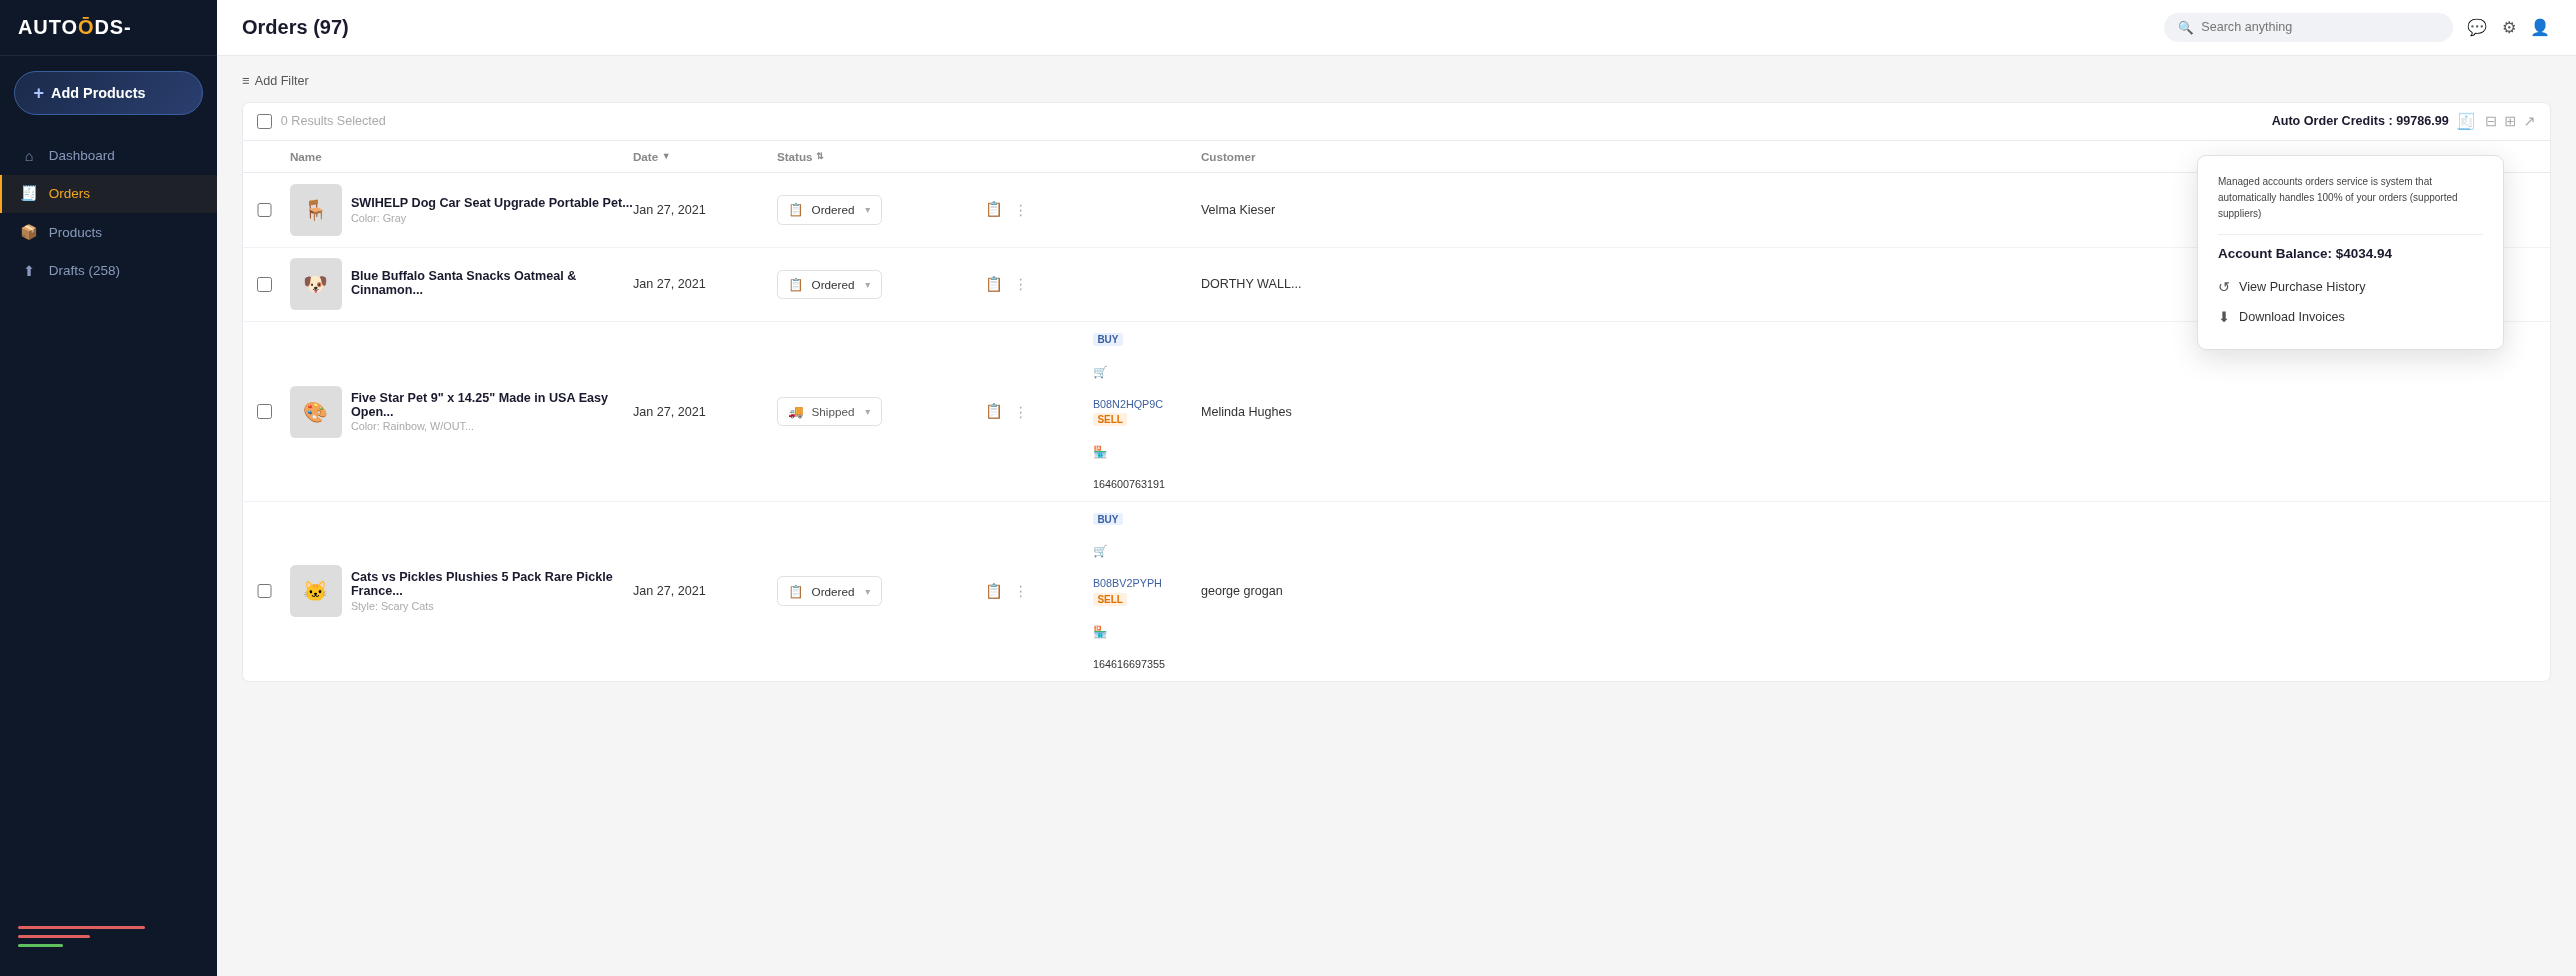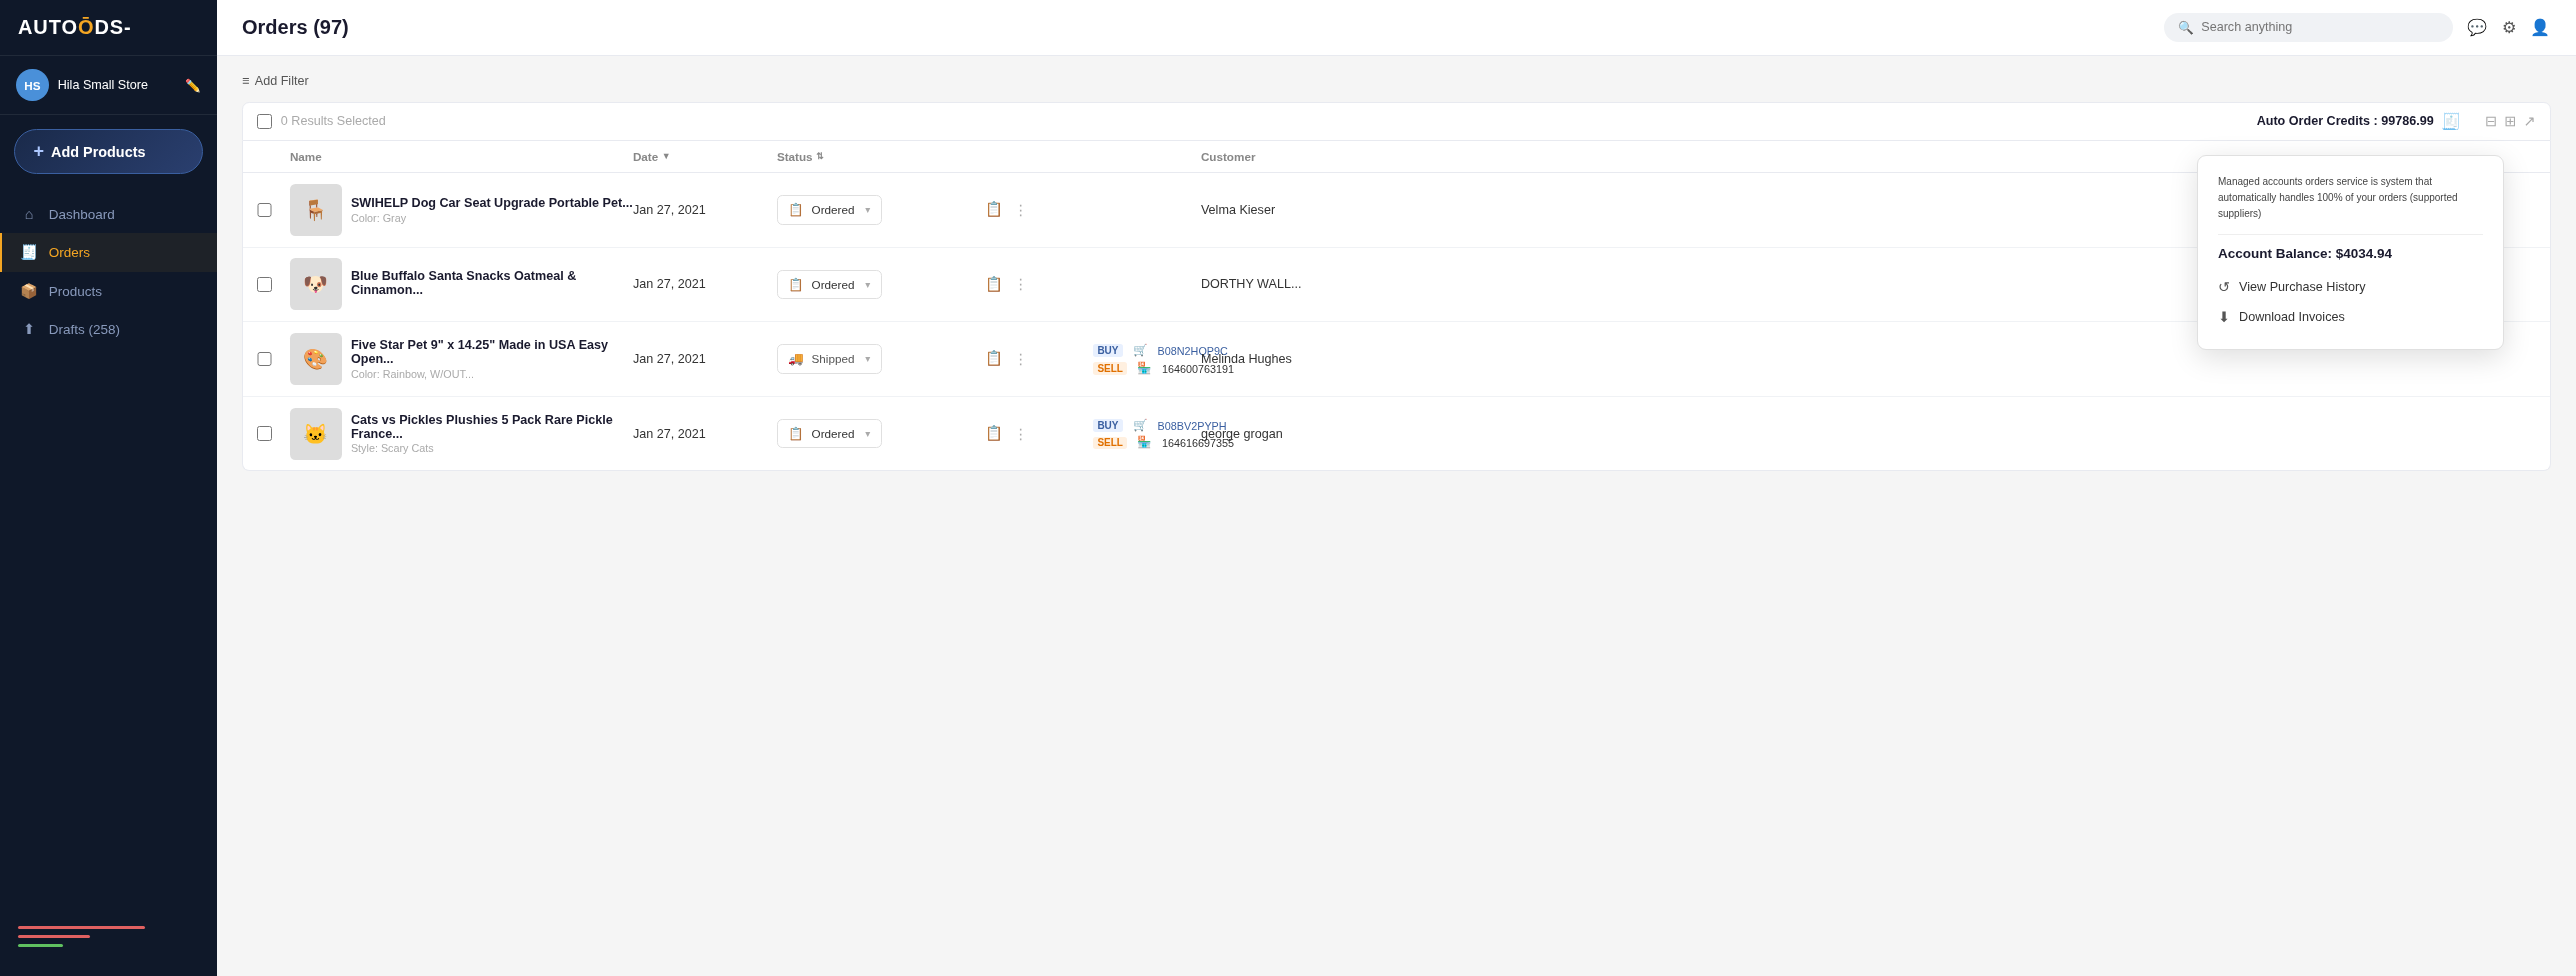--- a/index.html
+++ b/index.html
@@ -184,47 +184,40 @@
     .popup-action {
       display: flex; align-items: center; gap: 9px;
       font-size: 12.6px; color: #333;
       padding: 7.2px 0;
       cursor: pointer;
     }
     .popup-action .action-icon { color: #555; font-size: 14.4px; }
 
     
     .buy-sell-col { display: flex; flex-direction: column; gap: 3.6px; }
-    .buy-sell-row { display: flex; align-items: flex-end; gap: 10px; font-size: 10.8px; }
+    .buy-sell-row { display: flex; align-items: flex-start; gap: 19px; font-size: 10.8px; flex-direction: column; }
     .tag-buy { background: #e8f0fe; color: #3a5fa0; border-radius: 2.7px; padding: 0.9px 4.5px; font-size: 10px; font-weight: 700; }
     .tag-sell { background: #fff0e0; color: #e07000; border-radius: 2.7px; padding: 0.9px 4.5px; font-size: 10px; font-weight: 700; }
     .amazon-icon { font-size: 11.7px; }
     .ebay-icon { font-size: 11.7px; color: #e53238; }
     .asin-id { font-size: 10.8px; color: #3a5fa0; font-weight: 500; }
     .sell-id { font-size: 10.8px; color: #333; }
 
     .checkbox { width: 14.4px; height: 14.4px; border: 1.4px solid #ccc; border-radius: 2.7px; }
 
     
     .colored-bars { padding: 7.2px 18px 14.4px; }
     .bar { height: 3.6px; border-radius: 1.8px; margin-bottom: 5.4px; }
   </style>
 </head>
 <body>
 
 <div class="sidebar">
   <div class="sidebar-logo">
     AUTO<span>Ō</span>DS-
-  </div>
-  <div class="sidebar-user">
-    <div class="user-avatar">
-      <span>HS</span>
-    </div>
-    <span class="user-name">Hila Small Store</span>
-    <span class="edit-icon">✏️</span>
   </div>
   <button class="add-products-btn">
     <span class="plus">+</span>
     <span>Add Products</span>
   </button>
   <nav class="nav-items">
     <div class="nav-item">
       <span class="nav-icon">⌂</span>
       <span>Dashboard</span>
     </div>
@@ -272,21 +265,21 @@
         <span>≡</span>
         <span>Add Filter</span>
       </button>
     </div>
 
     <div class="table-header-row">
       <div style="display:flex;align-items:center;gap:9px;">
         <input type="checkbox" class="checkbox" style="">
         <span class="results-selected">0 Results Selected</span>
       </div>
-      <div style="display:flex;align-items:center;gap:24px;justify-content:flex-end;">
+      <div style="display:flex;align-items:center;gap:9px;justify-content:flex-end;">
         <span class="table-credits">
           <span>Auto Order Credits : 99786.99</span>
           <span class="credits-icon">🧾</span>
         </span>
         <div class="table-view-icons">
           <span>⊟</span>
           <span>⊞</span>
           <span>↗</span>
         </div>
       </div>

